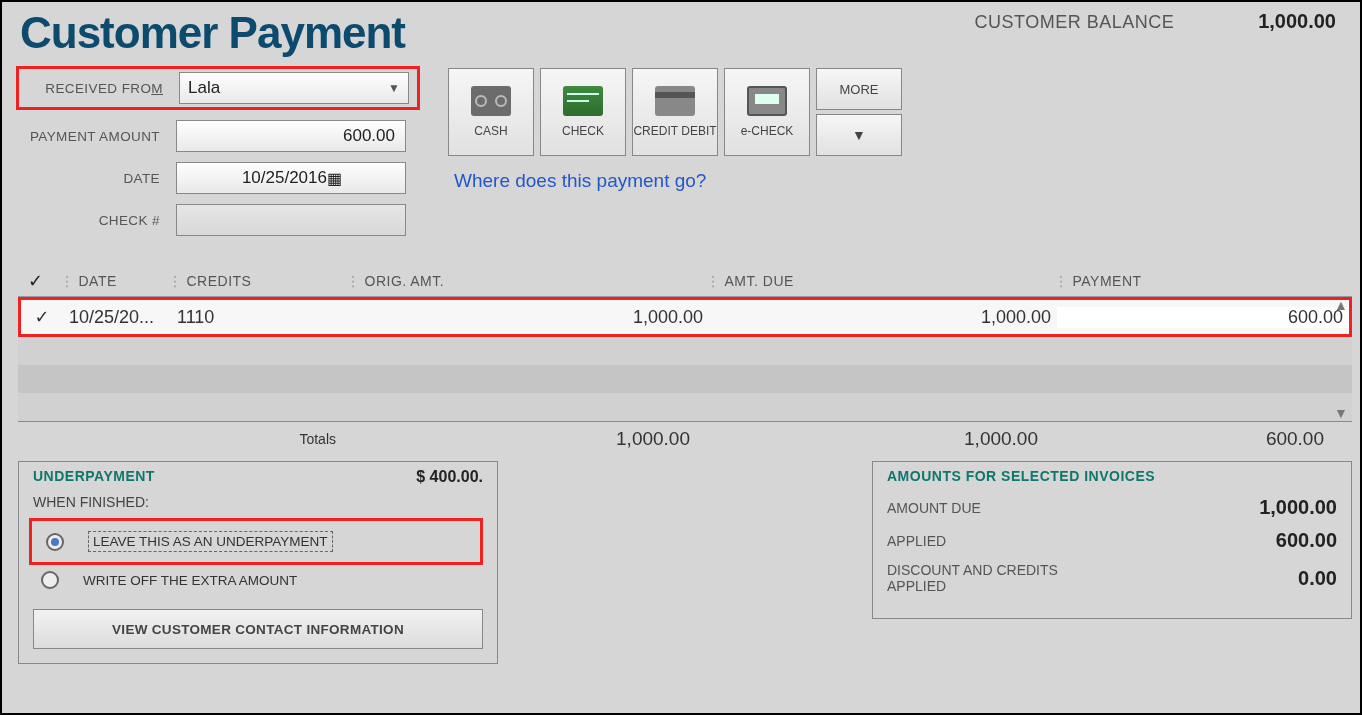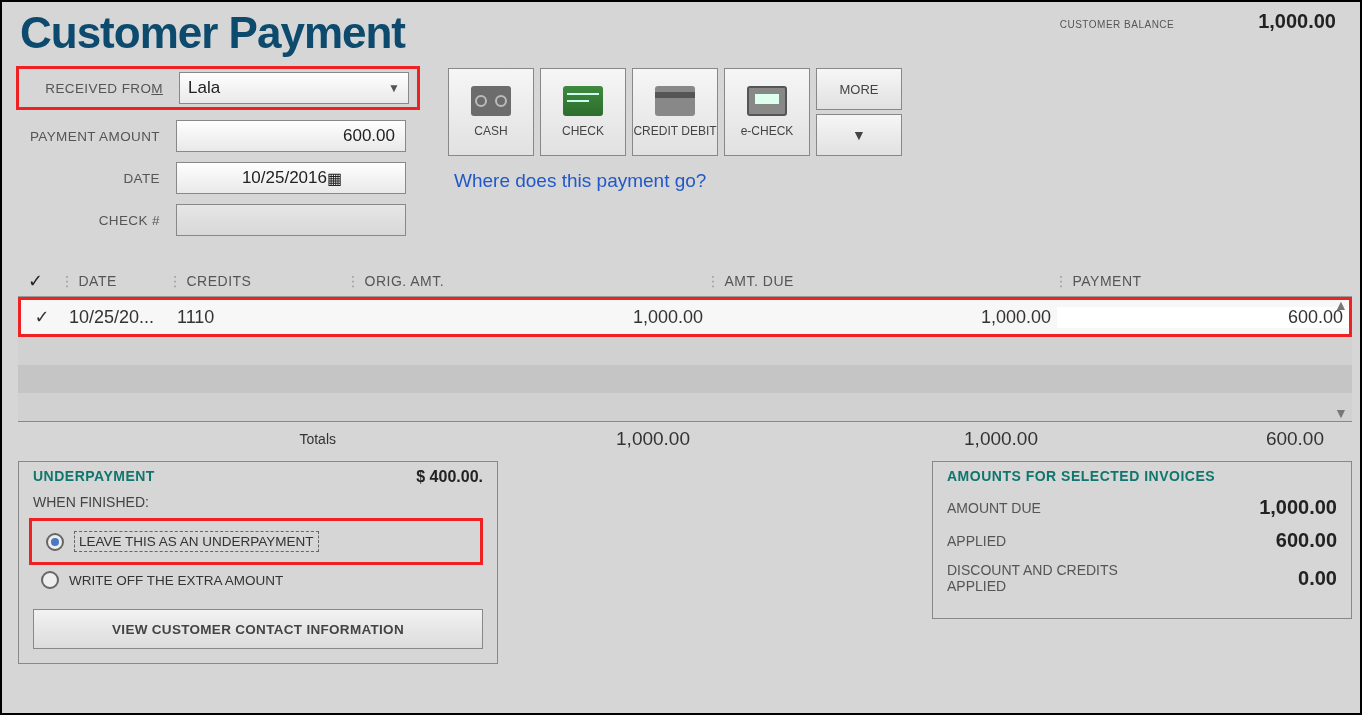--- a/index.html
+++ b/index.html
@@ -24,21 +24,21 @@
     font-size: 44px;
     font-weight: bold;
     color: #0c4a6e;
     letter-spacing: -1px;
   }
   .balance-block {
     text-align: right;
     margin-top: 2px;
   }
   .balance-label {
-    font-size: 10px;
+    font-size: 18px;
     color: #555;
     letter-spacing: .5px;
   }
   .balance-value {
     font-size: 20px;
     font-weight: bold;
     color: #222;
     margin-top: 0;
     margin-left: 80px;
     display: inline-block;
@@ -200,25 +200,25 @@
     font-size:19px;
   }
   .totals-label{width:328px;text-align:right;font-size:14px;font-weight:normal;padding-right:10px;}
   .totals-orig{width:360px;text-align:right;padding-right:16px;}
   .totals-due{width:348px;text-align:right;padding-right:16px;}
   .totals-pay{flex:1;text-align:right;padding-right:28px;}
   
   .bottom{display:flex;gap:8px;padding:6px 8px 0 16px;align-items:flex-start;}
   .panel{border:1px solid #888;padding:6px 14px 14px 14px;}
   .panel-l{width:480px;}
-  .panel-r{width:420px;margin-left:auto;}
+  .panel-r{width:480px;margin-left:auto;}
   .panel-title{font-size:14px;font-weight:bold;color:#0f766e;letter-spacing:.5px;margin-bottom:12px;}
   .under-amt{float:right;font-size:16px;font-weight:bold;color:#222;}
   .sublabel{font-size:14px;color:#444;margin-top:10px;margin-bottom:8px;}
-  .radio-row{display:flex;align-items:center;gap:10px;margin:6px 0 6px 8px;font-size:13.5px;color:#333;}
+  .radio-row{display:flex;align-items:center;gap:24px;margin:6px 0 6px 8px;font-size:13.5px;color:#333;}
   .radio-outer{width:18px;height:18px;border-radius:50%;border:2px solid #666;display:flex;align-items:center;justify-content:center;background:#eee;cursor:pointer;}
   .radio-dot{width:8px;height:8px;border-radius:50%;background:#4a78c4;}
   .highlight-box{border:3px solid #e22;padding:4px 6px;margin-left:-4px;}
   .dashed{border:1px dashed #666;padding:2px 4px;}
   .big-btn{
     margin-top:14px;width:100%;height:40px;
     border:1px solid #888;background:linear-gradient(#f2f2f2,#dcdcdc);
     font-size:13.5px;font-weight:bold;color:#444;letter-spacing:.3px;cursor:pointer;
   }
   .sum-row{display:flex;justify-content:space-between;align-items:center;margin:10px 0;}

